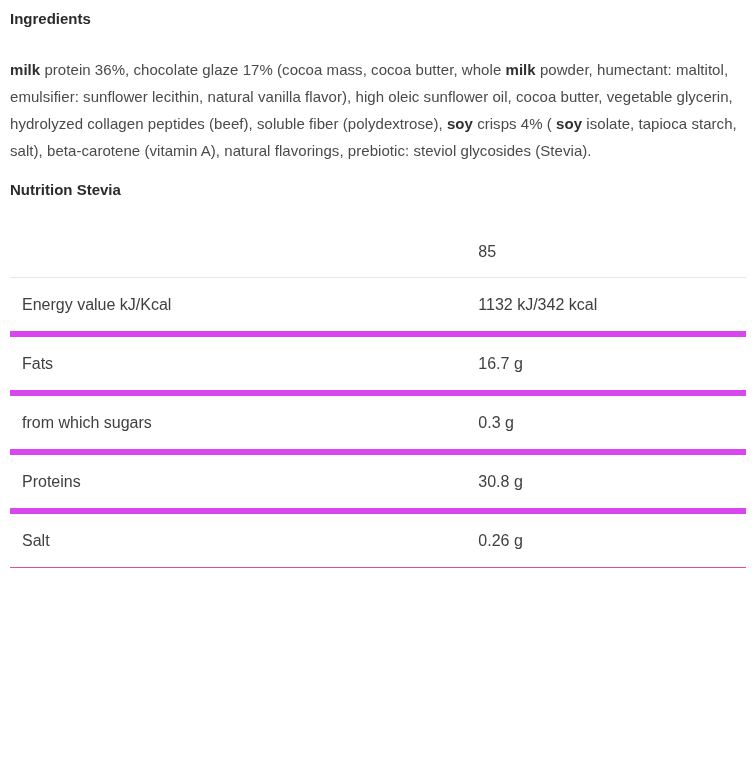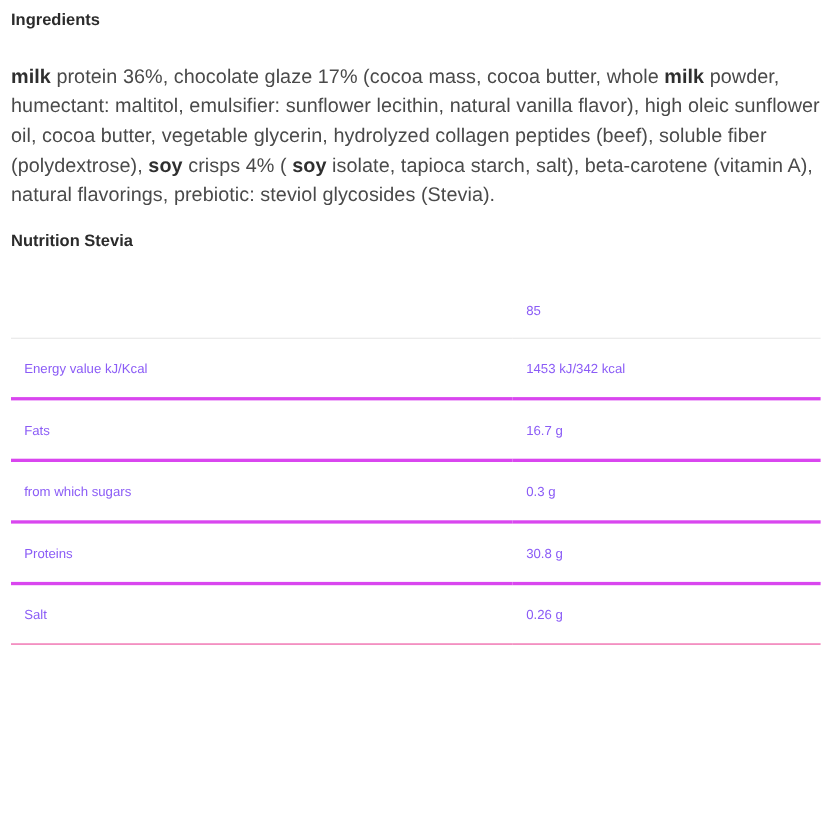--- a/index.html
+++ b/index.html
@@ -22,42 +22,42 @@
   }
   h2.section-title {
     font-size: 15px;
     font-weight: bold;
     color: #2b2b2b;
     margin: 0 0 0 0;
     padding: 0;
     line-height: 22px;
   }
   .ingredients-body {
-    font-size: 18px;
+    font-size: 15px;
     line-height: 27px;
     color: #4a4a4a;
     margin-top: 26px;
     letter-spacing: 0.05px;
   }
   .ingredients-body b {
     color: #2f2f2f;
     font-weight: bold;
   }
   .nutrition-title {
     margin-top: 32px;
   }
   table.nutrition {
     width: 100%;
     border-collapse: collapse;
     margin-top: 22px;
-    font-size: 12px;
-    color: #8b5cf6;
+    font-size: 16px;
+    color: #404040;
   }
   table.nutrition td {
-    border-bottom: 3px solid #d946ef;
+    border-bottom: 6px solid #d946ef;
     padding: 18px 0 17px 12px;
     line-height: 18px;
     vertical-align: middle;
   }
   table.nutrition tr.head-row td {
     border-bottom: 1px solid #e6e6e6;
     padding-top: 20px;
     padding-bottom: 16px;
   }
   table.nutrition td.label-col {
@@ -82,21 +82,21 @@
   <h2 class="section-title nutrition-title">Nutrition Stevia</h2>
 
   <table class="nutrition">
     <tbody>
         <tr class="head-row">
           <td class="label-col"></td>
           <td class="value-col">85</td>
         </tr>
         <tr>
           <td class="label-col">Energy value kJ/Kcal</td>
-          <td class="value-col">1453 kJ/342 kcal</td>
+          <td class="value-col">1132 kJ/342 kcal</td>
         </tr>
         <tr>
           <td class="label-col">Fats</td>
           <td class="value-col">16.7 g</td>
         </tr>
         <tr>
           <td class="label-col">from which sugars</td>
           <td class="value-col">0.3 g</td>
         </tr>
         <tr>

